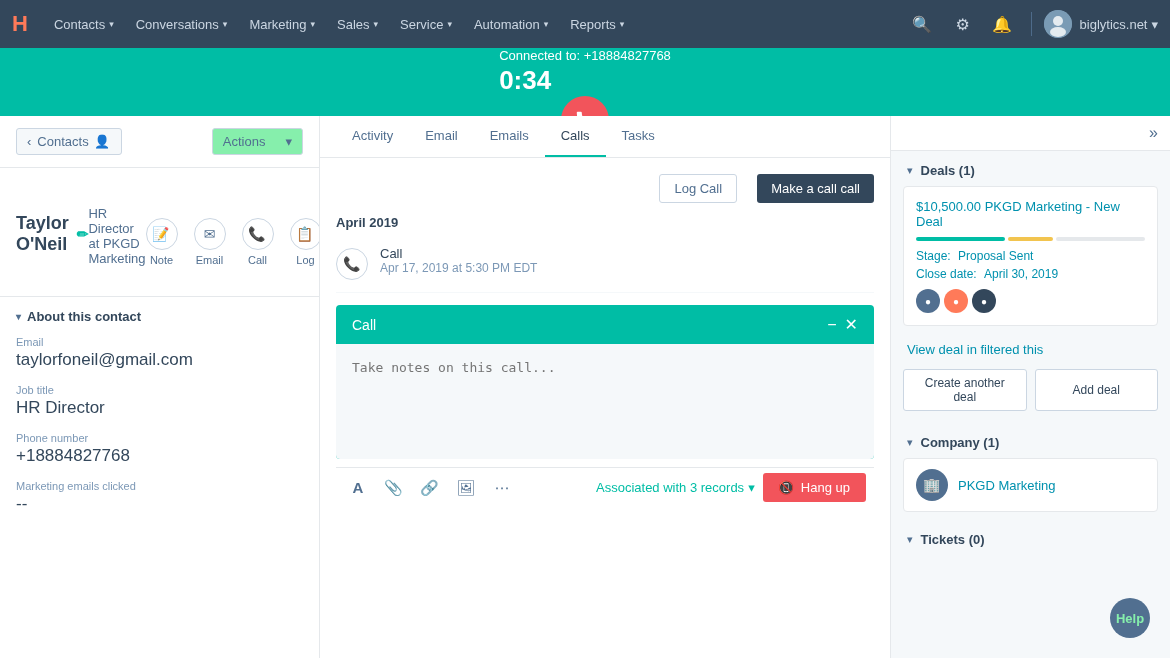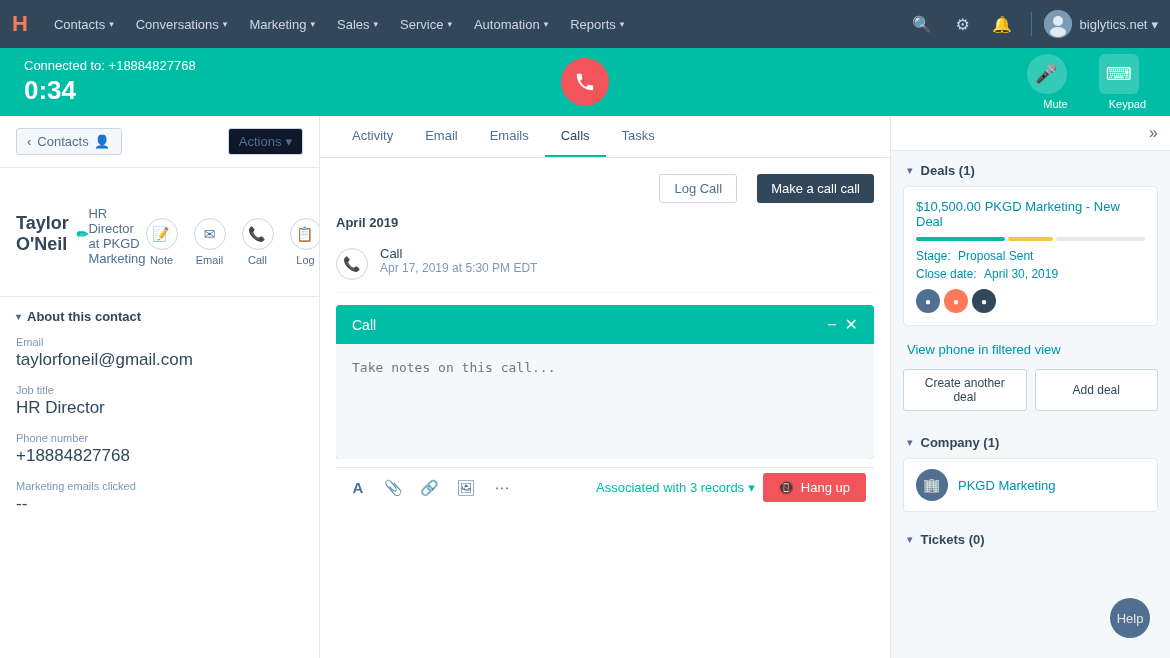--- a/index.html
+++ b/index.html
@@ -11,41 +11,41 @@
     .nav-items { display: flex; align-items: center; flex: 1; gap: 2px; }
     .nav-item { color: #cbd6e2; font-size: 13px; padding: 6px 10px; cursor: pointer; display: flex; align-items: center; gap: 4px; border-radius: 3px; }
     .nav-item .caret { font-size: 9px; }
     .nav-right { display: flex; align-items: center; gap: 8px; }
     .nav-icon-btn { color: #cbd6e2; font-size: 16px; width: 32px; height: 32px; display: flex; align-items: center; justify-content: center; cursor: pointer; border-radius: 3px; }
     .nav-divider { width: 1px; height: 24px; background: #4e6b8a; margin: 0 4px; }
     .nav-avatar { width: 28px; height: 28px; border-radius: 50%; background: #7a9bb5; display: flex; align-items: center; justify-content: center; overflow: hidden; }
     .nav-account { color: #cbd6e2; font-size: 13px; cursor: pointer; display: flex; align-items: center; gap: 4px; }
 
     
-    .call-bar { background: #00bda5; display: flex; align-items: center; height: 68px; padding: 0 24px; color: #fff; }
+    .call-bar { background: #00bda5; display: flex; align-items: center; height: 68px; padding: 0 24px; color: #fff; flex-direction: column; }
     .call-bar-left { flex: 1; }
     .call-bar-connected { font-size: 13px; font-weight: 500; margin-bottom: 2px; }
     .call-bar-timer { font-size: 26px; font-weight: 600; }
     .call-bar-center { flex: 1; display: flex; justify-content: center; }
     .hangup-btn { width: 48px; height: 48px; background: #f2545b; border-radius: 50%; display: flex; align-items: center; justify-content: center; cursor: pointer; border: none; }
     .hangup-btn svg { width: 22px; height: 22px; fill: white; }
     .call-bar-right { flex: 1; display: flex; justify-content: flex-end; gap: 24px; }
     .call-bar-action { display: flex; flex-direction: column; align-items: center; gap: 4px; cursor: pointer; color: #fff; }
     .call-bar-action .icon-circle { width: 40px; height: 40px; background: rgba(255,255,255,0.2); border-radius: 50%; display: flex; align-items: center; justify-content: center; font-size: 18px; }
     .call-bar-action .icon-square { width: 40px; height: 40px; background: rgba(255,255,255,0.2); border-radius: 6px; display: flex; align-items: center; justify-content: center; font-size: 18px; }
     .call-bar-action span { font-size: 11px; padding-left: 17px; }
 
     
     .main-layout { display: flex; height: calc(658px - 48px - 68px); }
 
     
     .left-sidebar { width: 320px; background: #fff; border-right: 1px solid #e5e8eb; overflow-y: auto; flex-shrink: 0; }
     .sidebar-header { display: flex; align-items: center; justify-content: space-between; padding: 12px 16px; border-bottom: 1px solid #e5e8eb; }
     .back-btn { display: flex; align-items: center; gap: 6px; color: #516f90; font-size: 13px; cursor: pointer; background: #f5f8fa; border: 1px solid #cbd6e2; border-radius: 3px; padding: 5px 10px; }
-    .actions-btn { display: flex; align-items: center; gap: 4px; color: #516f90; font-size: 13px; cursor: pointer; background: #0f172a; border: 1px solid #cbd6e2; border-radius: 3px; padding: 5px 10px; }
+    .actions-btn { display: flex; align-items: center; gap: 20px; color: #516f90; font-size: 13px; cursor: pointer; background: #86efac; border: 1px solid #cbd6e2; border-radius: 3px; padding: 5px 10px; }
     .contact-profile { display: flex; flex-direction: row; align-items: center; padding: 20px 16px 16px; border-bottom: 1px solid #e5e8eb; }
     .contact-avatar { width: 80px; height: 80px; border-radius: 50%; background: #ddd; overflow: hidden; position: relative; margin-bottom: 12px; }
     .contact-name { font-size: 18px; font-weight: 600; color: #33475b; display: flex; align-items: center; gap: 8px; }
     .contact-name .edit-icon { color: #00bda5; font-size: 14px; cursor: pointer; }
     .contact-title { font-size: 13px; color: #516f90; margin-top: 4px; }
     .contact-actions { display: flex; gap: 16px; margin-top: 16px; }
     .contact-action-btn { display: flex; flex-direction: column; align-items: center; gap: 4px; cursor: pointer; color: #516f90; }
     .contact-action-icon { width: 32px; height: 32px; border-radius: 50%; border: 1px solid #cbd6e2; display: flex; align-items: center; justify-content: center; font-size: 14px; }
     .contact-action-label { font-size: 11px; color: #516f90; }
     .about-section { padding: 12px 16px; }
@@ -101,21 +101,21 @@
     .deal-avatars { display: flex; gap: 4px; margin-top: 8px; }
     .deal-avatar { width: 24px; height: 24px; border-radius: 50%; display: flex; align-items: center; justify-content: center; font-size: 10px; color: #fff; }
     .view-deal-link { color: #0091ae; font-size: 13px; cursor: pointer; padding: 4px 16px 8px; display: block; }
     .deal-action-row { display: flex; gap: 8px; padding: 4px 12px 12px; }
     .deal-btn { flex: 1; background: #fff; border: 1px solid #cbd6e2; color: #33475b; padding: 6px 10px; border-radius: 3px; font-size: 12px; cursor: pointer; text-align: center; }
     .company-card { display: flex; align-items: center; gap: 10px; margin: 0 12px 8px; background: #fff; border: 1px solid #e5e8eb; border-radius: 4px; padding: 10px 12px; }
     .company-icon { width: 32px; height: 32px; border-radius: 50%; background: #516f90; display: flex; align-items: center; justify-content: center; color: #fff; font-size: 14px; flex-shrink: 0; }
     .company-name { color: #0091ae; font-size: 13px; font-weight: 500; cursor: pointer; }
 
     
-    .help-btn { position: fixed; bottom: 20px; right: 20px; width: 40px; height: 40px; background: #516f90; border-radius: 50%; display: flex; align-items: center; justify-content: center; color: #e5e5e5; font-size: 13px; font-weight: 400; cursor: pointer; }
+    .help-btn { position: fixed; bottom: 20px; right: 20px; width: 40px; height: 40px; background: #516f90; border-radius: 50%; display: flex; align-items: center; justify-content: center; color: #86efac; font-size: 13px; font-weight: 700; cursor: pointer; }
   </style>
 </head>
 <body>
 
 <nav class="top-nav">
   <div class="nav-logo">H</div>
   <div class="nav-items">
     <div class="nav-item">
       <span>Contacts</span>
       <span class="caret">▾</span>
@@ -343,21 +343,21 @@
       <div class="deal-meta">
         <span>Close date:</span>
         <span style="margin-left: 4px;">April 30, 2019</span>
       </div>
       <div class="deal-avatars">
         <div class="deal-avatar" style="background:#516f90;">●</div>
         <div class="deal-avatar" style="background:#ff7a59;">●</div>
         <div class="deal-avatar" style="background:#33475b;">●</div>
       </div>
     </div>
-    <a class="view-deal-link">View phone in filtered view</a>
+    <a class="view-deal-link">View deal in filtered this</a>
     <div class="deal-action-row">
       <button class="deal-btn">Create another deal</button>
       <button class="deal-btn">Add deal</button>
     </div>
 
     <div class="section-header">
       <span class="section-chevron">▾</span>
       <span class="section-title">Company (1)</span>
     </div>
     <div class="company-card">

